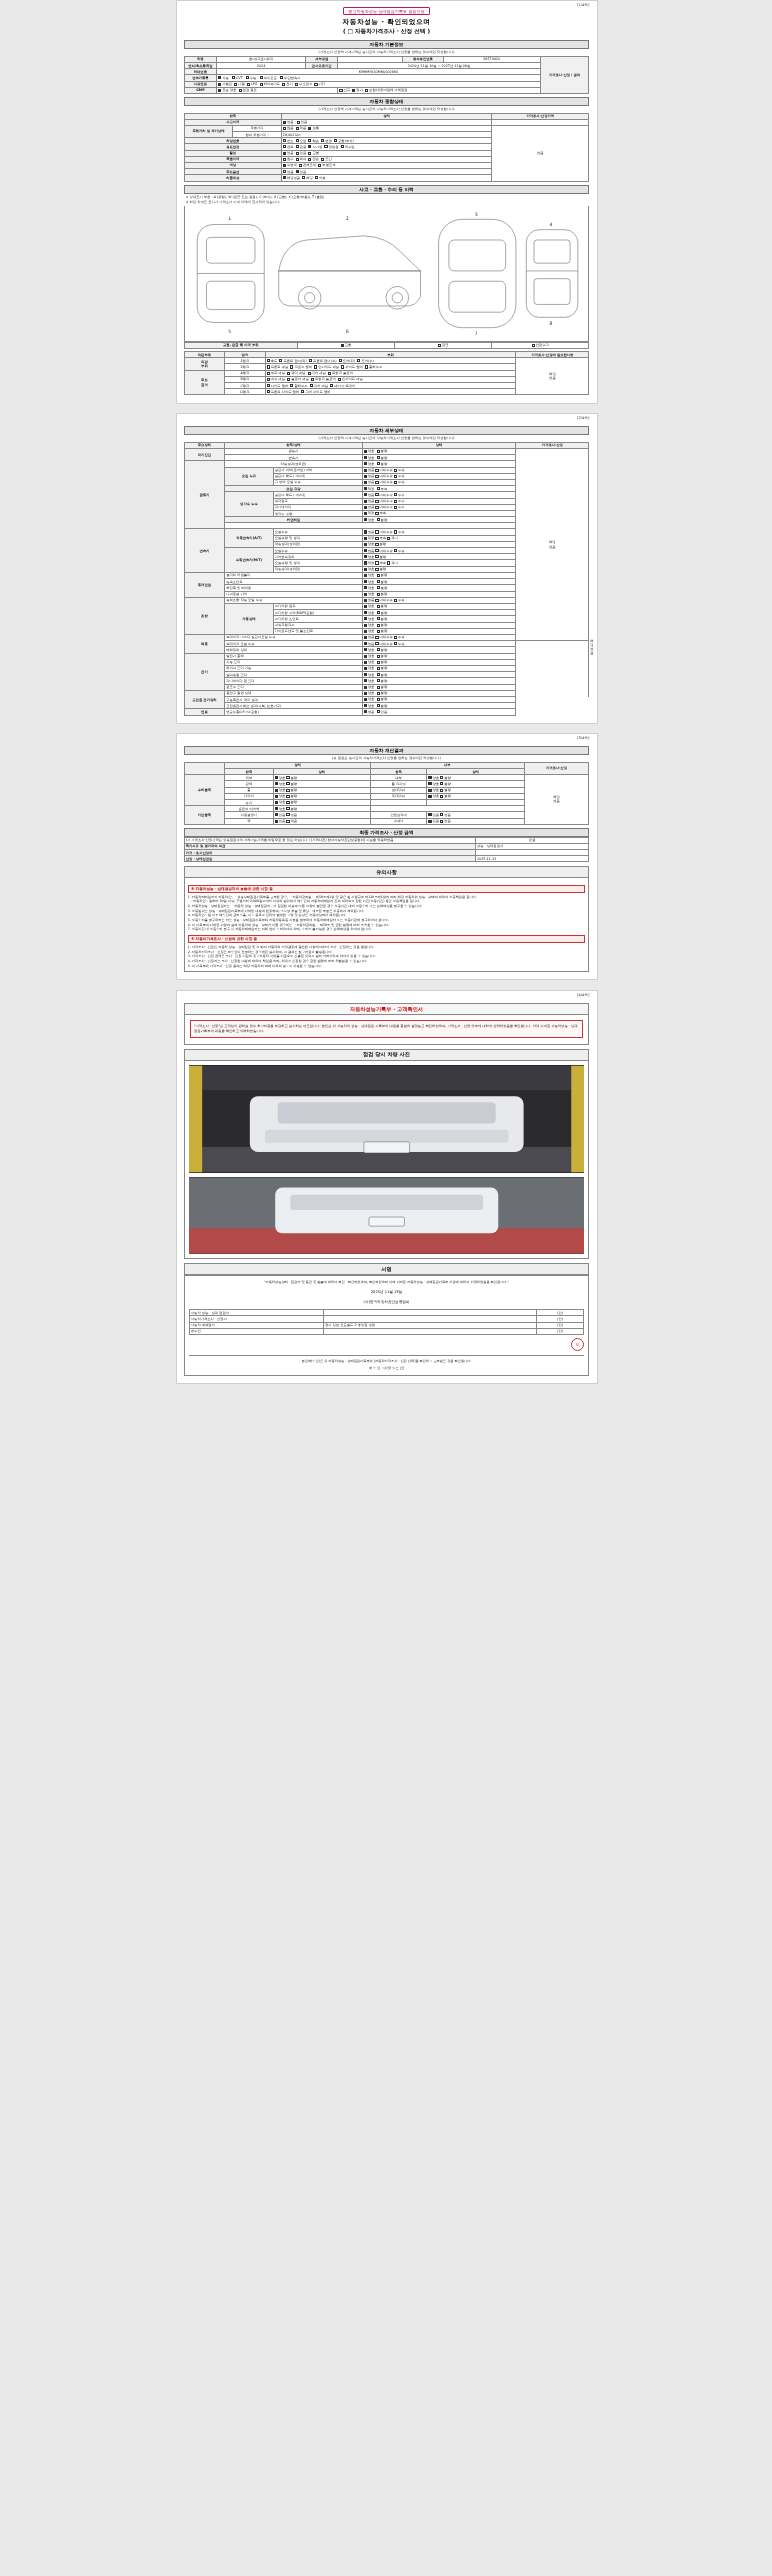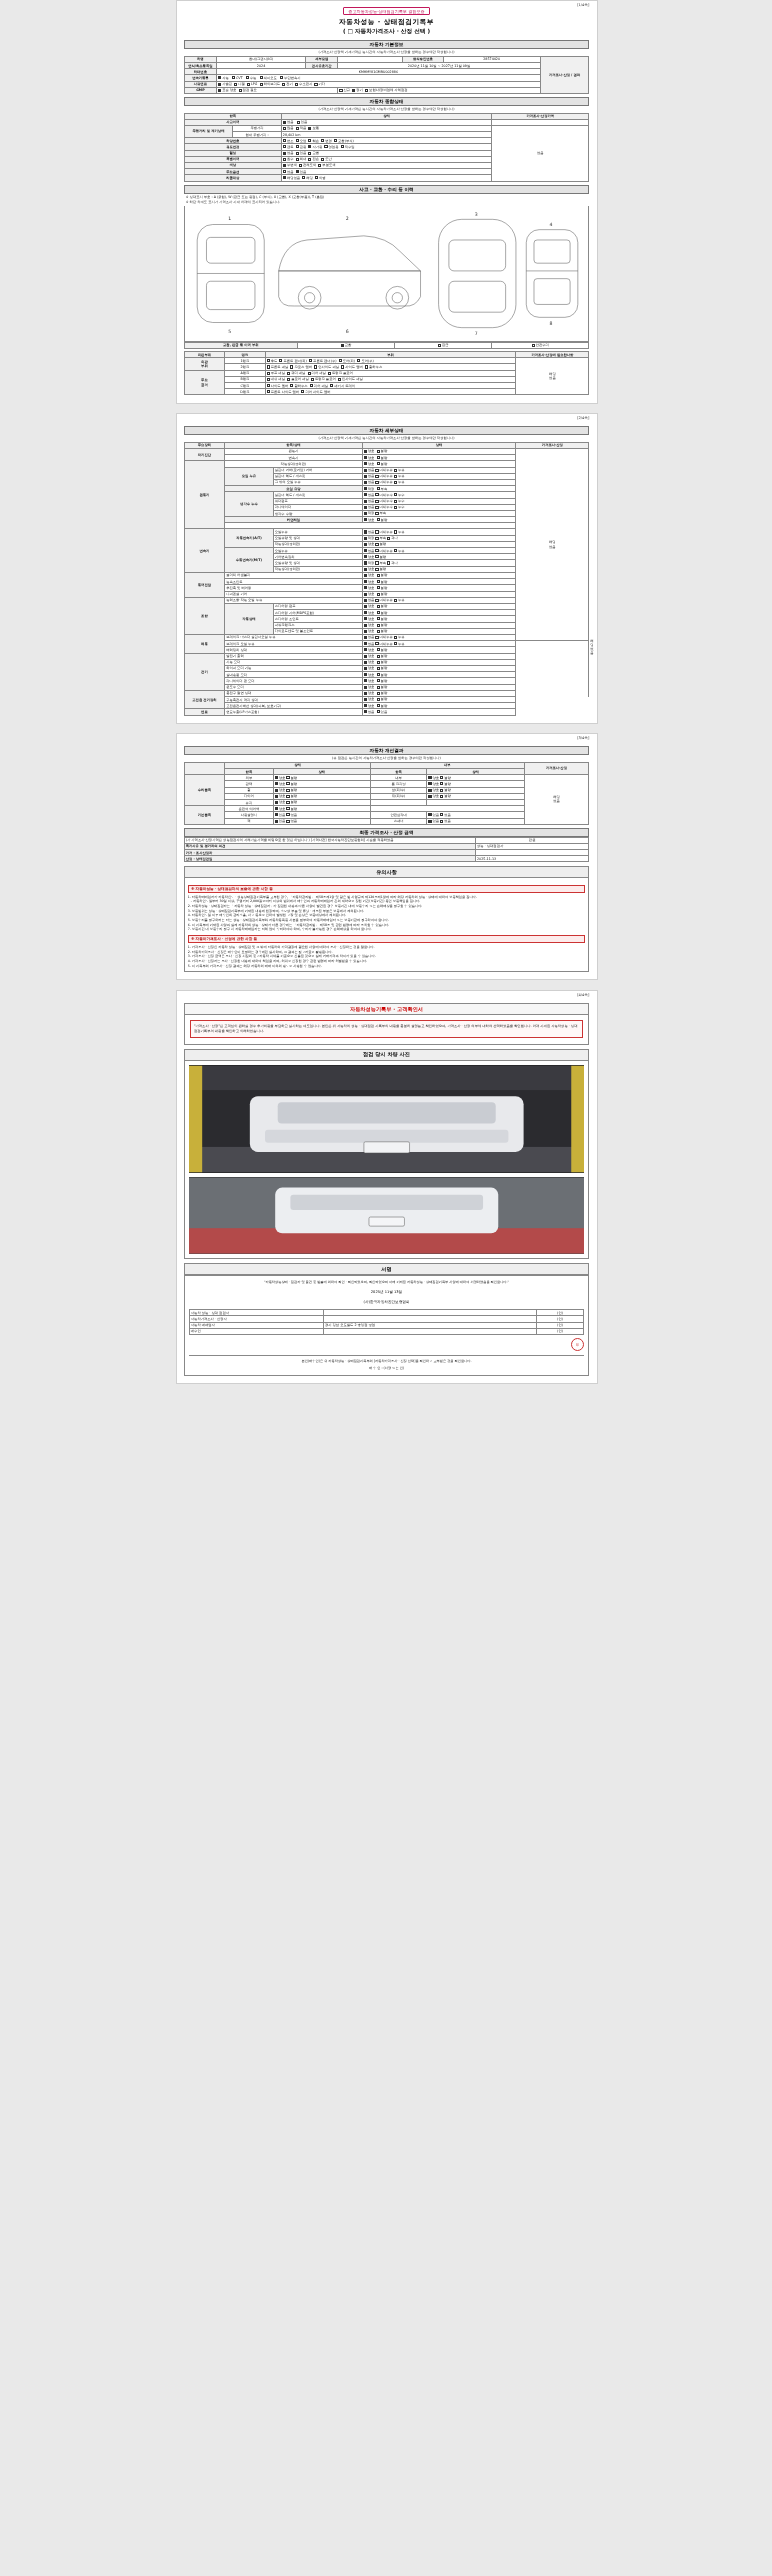--- a/index.html
+++ b/index.html
@@ -46,21 +46,21 @@
   .carsvg { display:block; margin:0 auto; }
 </style>
 </head>
 <body>
 
 <div class="page-wrap">
 
   <div class="sheet">
     <div class="topnote"><span>중고자동차성능·상태점검기록부 결함보증</span></div>
     <div class="pgmark">[1/4쪽]</div>
-    <h1 class="doc-title">자동차성능 · 상태점검기록부</h1>
+    <h1 class="doc-title">자동차성능 · 확인되었으며</h1>
     <div class="doc-sub">( □ 자동차가격조사 · 산정 선택 )</div>
 
     <div class="sec-bar">자동차 기본정보</div>
     <div class="sec-note">(가격조사·산정액 기재가격은 등시간의 자동차가격조사·산정을 받하는 경우에만 작성합니다)</div>
 
     <table class="grid">
       <colgroup>
           <col style="width:8%">
           <col style="width:22%">
           <col style="width:8%">

